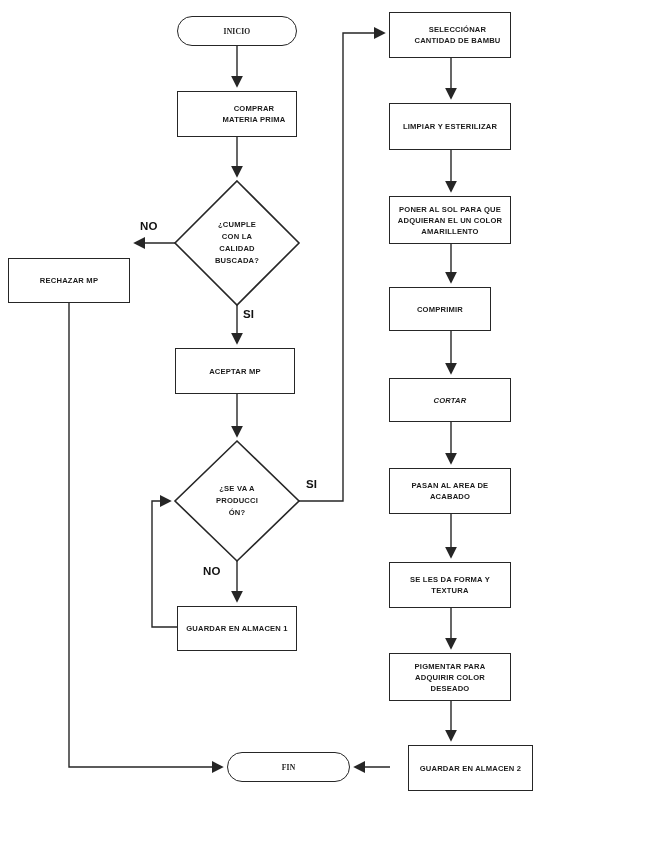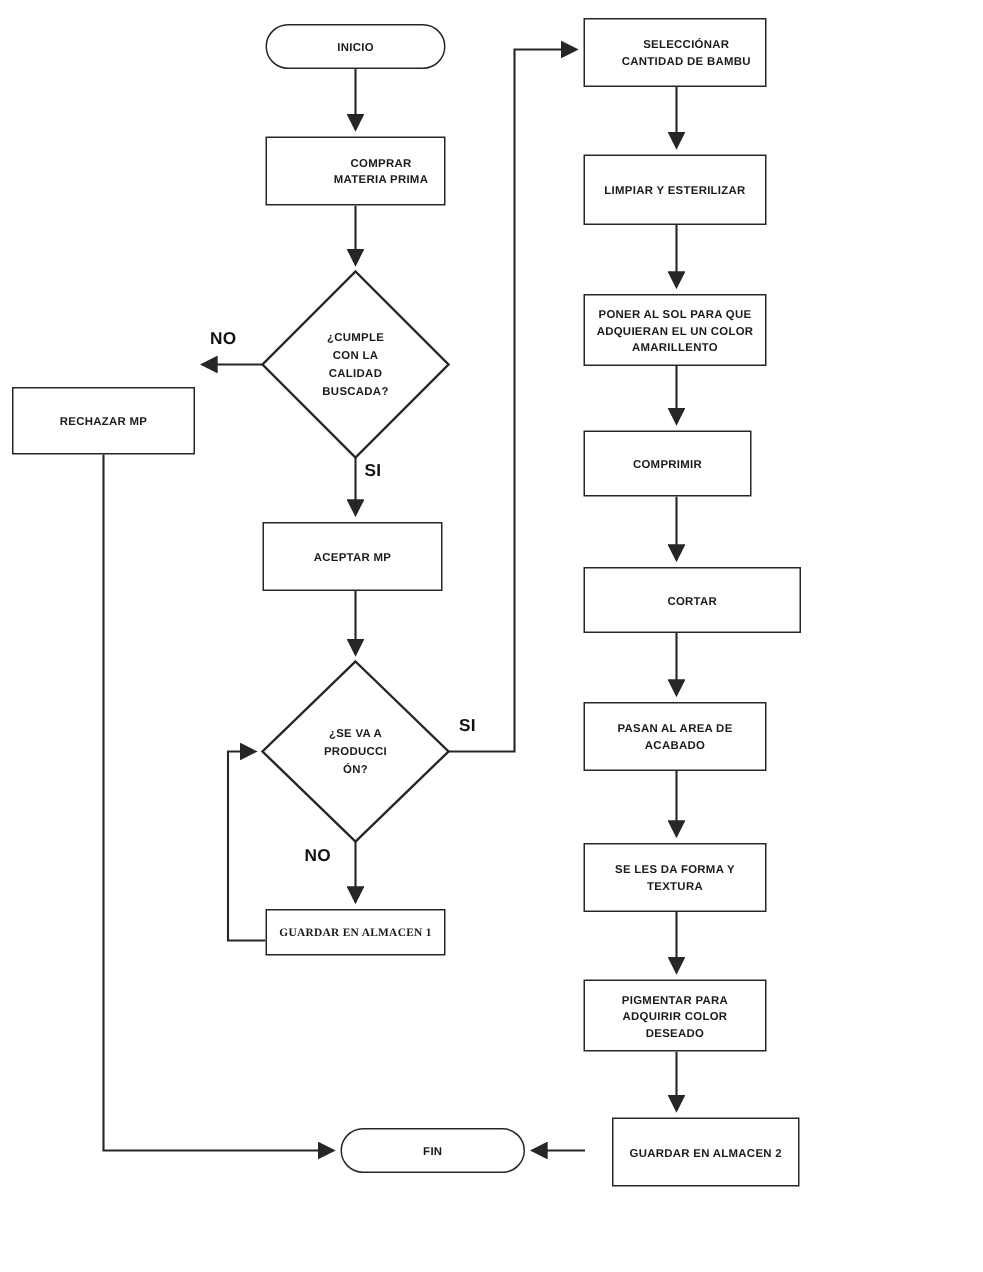--- a/index.html
+++ b/index.html
@@ -17,21 +17,21 @@
     text-align:center;
     box-sizing:border-box;
     background:#ffffff;
     border:1.6px solid #262626;
     color:#1a1a1a;
     font-size:7.6px;font-weight:bold;
     line-height:1.45;
     letter-spacing:.2px;
     padding:2px 5px;
   }
-  .oval{border-radius:16px;}
+  .oval{border-radius:16px;font-family:Liberation Serif, serif;}
   .diamond-label{
     position:absolute;
     display:flex;align-items:center;justify-content:center;
     text-align:center;
     color:#1a1a1a;
     font-size:7.6px;font-weight:bold;
     line-height:1.55;
     letter-spacing:.2px;
     overflow-wrap:anywhere;
     word-break:break-word;
@@ -40,27 +40,27 @@
     position:absolute;
     color:#111111;
     font-size:11.5px;font-weight:bold;
     letter-spacing:.2px;
   }
   
   .n-inicio      {left:177px;top:16px; width:120px;height:30px;}
   .n-comprar     {left:177px;top:91px; width:120px;height:46px;padding-left:39px;}
   .n-rechazar    {left:8px;  top:221px;width:122px;height:45px;margin-top:37px;}
   .n-aceptar     {left:175px;top:348px;width:120px;height:46px;}
-  .n-guardar1    {left:177px;top:606px;width:120px;height:31px;font-family:Liberation Serif, serif;}
+  .n-guardar1    {left:177px;top:606px;width:120px;height:45px;}
   .n-fin         {left:227px;top:752px;width:123px;height:30px;}
   .n-seleccionar {left:389px;top:12px; width:122px;height:46px;padding-left:20px;}
   .n-limpiar     {left:389px;top:103px;width:122px;height:47px;}
   .n-poner       {left:389px;top:196px;width:122px;height:48px;}
-  .n-comprimir   {left:389px;top:287px;width:112px;height:44px;}
-  .n-cortar      {left:389px;top:378px;width:145px;height:44px;}
+  .n-comprimir   {left:389px;top:287px;width:102px;height:44px;}
+  .n-cortar      {left:389px;top:378px;width:122px;height:44px;font-style:italic;}
   .n-pasan       {left:389px;top:468px;width:122px;height:46px;}
   .n-forma       {left:389px;top:562px;width:122px;height:46px;}
   .n-pigmentar   {left:389px;top:653px;width:122px;height:48px;}
   .n-guardar2    {left:408px;top:745px;width:125px;height:46px;}
   .d-cumple-label{left:211px;top:205px;width:52px;height:76px;}
   .d-seva-label  {left:213px;top:464px;width:48px;height:74px;justify-content:flex-end;}
   .l-no1{left:140px;top:220px;}
   .l-si1{left:243px;top:308px;}
   .l-si2{left:306px;top:478px;}
   .l-no2{left:203px;top:565px;}

